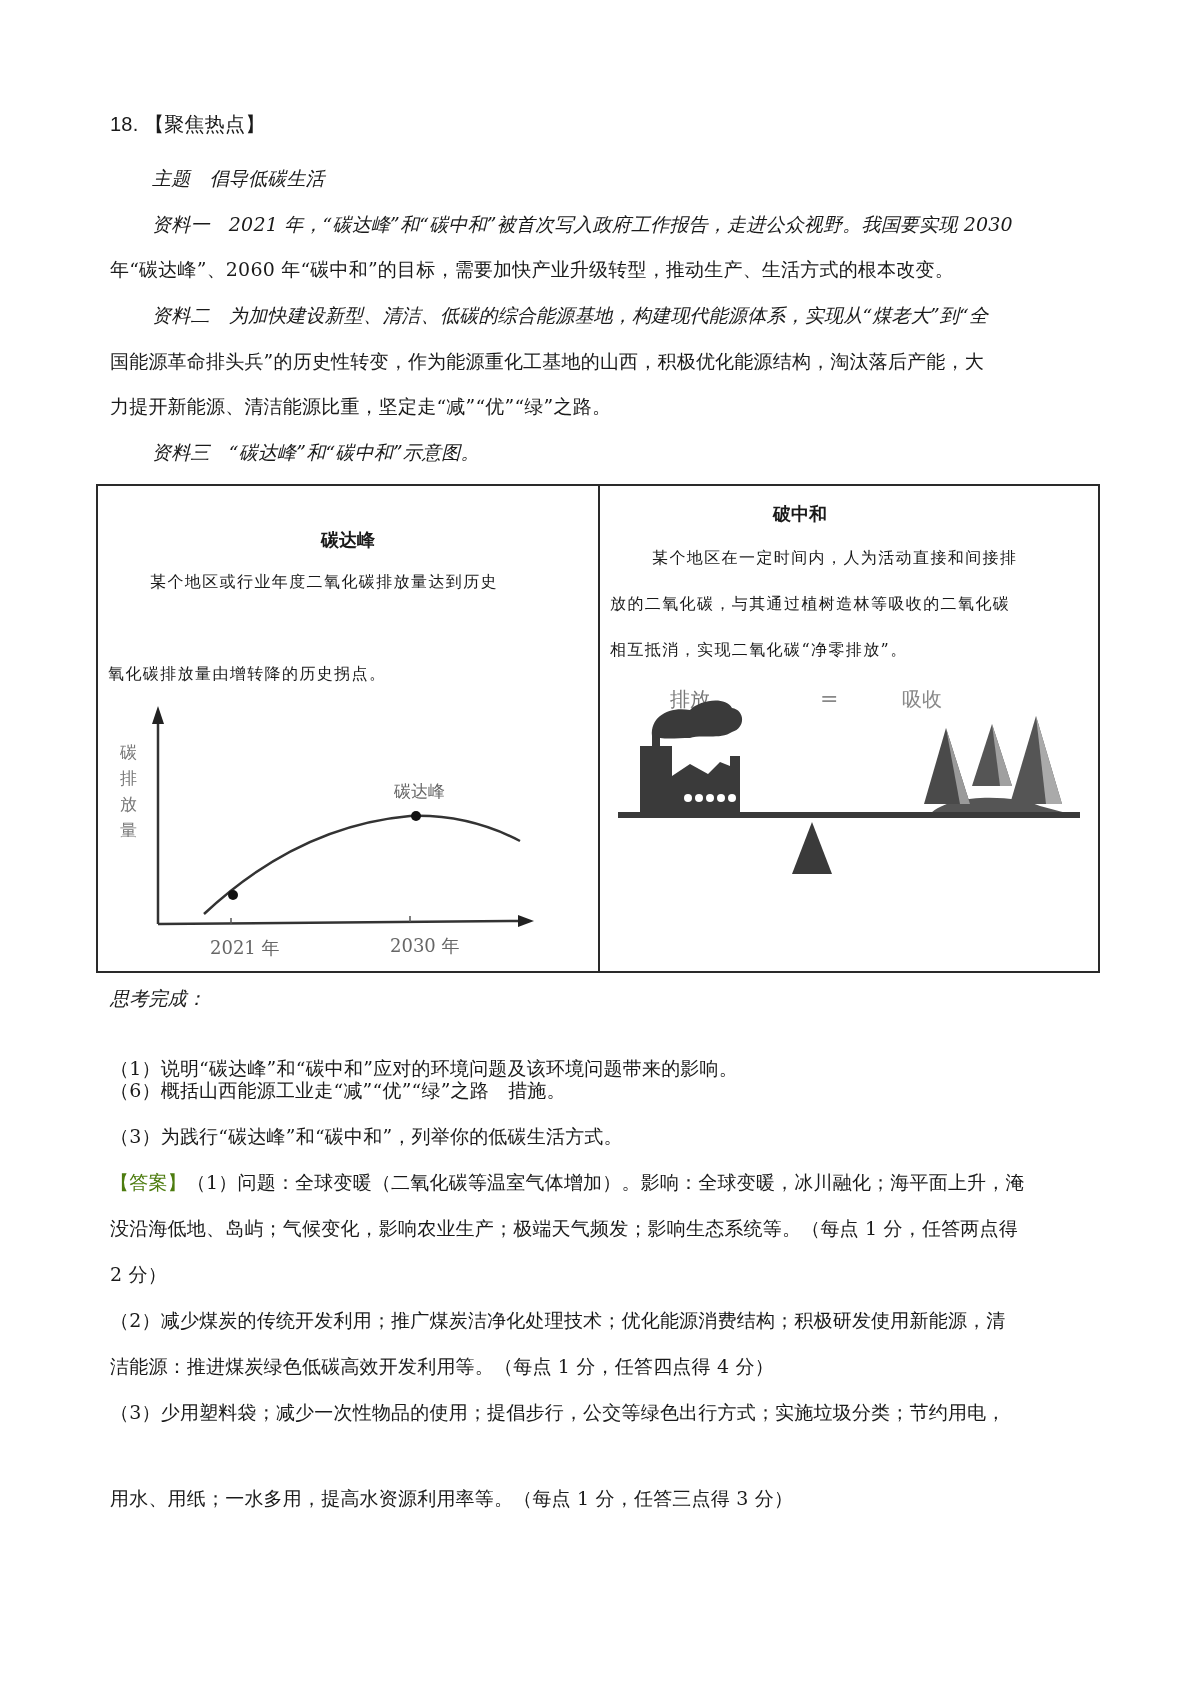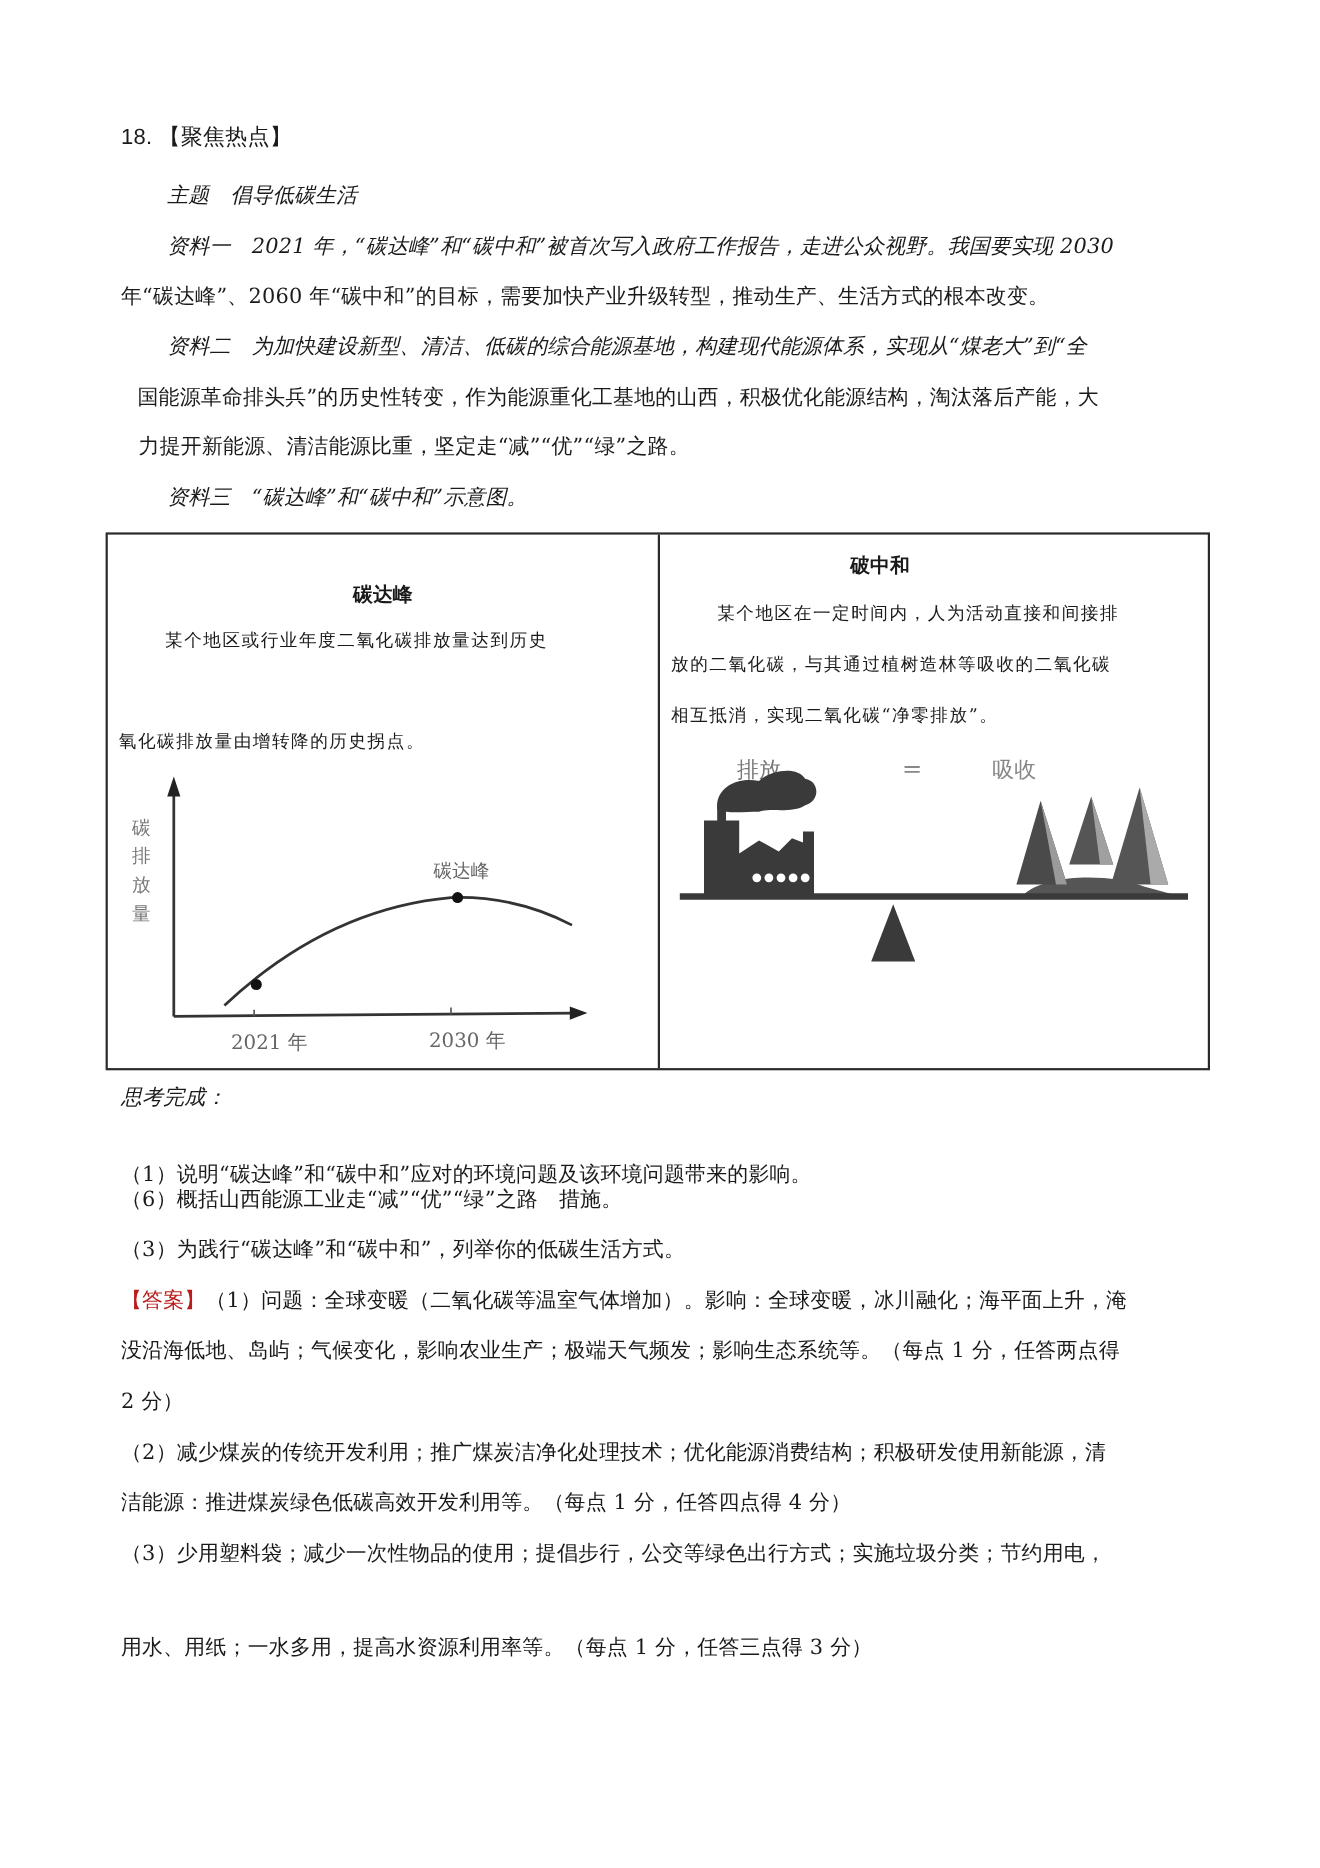--- a/index.html
+++ b/index.html
@@ -7,21 +7,21 @@
     width: 1200px; height: 1698px; position: relative; overflow: hidden;
     font-family: "DejaVu Serif", "Liberation Serif", serif;
     color: #1a1a1a;
   }
   .line {
     position: absolute; left: 110px; font-size: 19px; line-height: 24px;
     white-space: nowrap; letter-spacing: 0.2px;
   }
   .indent { left: 152px; font-style: italic; }
   .heading { font-family: "Liberation Sans", "DejaVu Sans", sans-serif; font-size: 20px; }
-  .tag-answer { color: #b91c1c; }
+  .tag-answer { color: #4d7c0f; }
 
   
   .mat-table {
     position: absolute; left: 96px; top: 484px; width: 1004px; height: 489px;
     border: 2px solid #2a2a2a; box-sizing: border-box;
   }
   .mat-divider {
     position: absolute; left: 500px; top: 0; width: 2px; height: 100%; background: #2a2a2a;
   }
   .cell { position: absolute; top: 0; height: 100%; }
@@ -41,22 +41,22 @@
   <span>18.</span>
   <span style="font-family:'DejaVu Serif',serif;">【聚焦热点】</span>
 </div>
 
 <div class="line indent" style="top:166px;">主题　倡导低碳生活</div>
 
 <div class="line indent" style="top:212px;">资料一　2021 年，“碳达峰”和“碳中和”被首次写入政府工作报告，走进公众视野。我国要实现 2030</div>
 <div class="line" style="top:257px;">年“碳达峰”、2060 年“碳中和”的目标，需要加快产业升级转型，推动生产、生活方式的根本改变。</div>
 
 <div class="line indent" style="top:303px;">资料二　为加快建设新型、清洁、低碳的综合能源基地，构建现代能源体系，实现从“煤老大”到“全</div>
-<div class="line" style="top:349px;margin-left:15px;">国能源革命排头兵”的历史性转变，作为能源重化工基地的山西，积极优化能源结构，淘汰落后产能，大</div>
-<div class="line" style="top:394px;margin-left:16px;">力提开新能源、清洁能源比重，坚定走“减”“优”“绿”之路。</div>
+<div class="line" style="top:349px;">国能源革命排头兵”的历史性转变，作为能源重化工基地的山西，积极优化能源结构，淘汰落后产能，大</div>
+<div class="line" style="top:394px;">力提开新能源、清洁能源比重，坚定走“减”“优”“绿”之路。</div>
 
 <div class="line indent" style="top:440px;">资料三　“碳达峰”和“碳中和”示意图。</div>
 
 <div class="mat-table">
   <div class="mat-divider"></div>
 
   <div class="cell cell-left">
     <div class="cell-title" style="top:42px;">碳达峰</div>
     <div class="cell-text" style="left:52px; top:84px;">某个地区或行业年度二氧化碳排放量达到历史</div>
     <div class="cell-text" style="left:10px; top:176px;">氧化碳排放量由增转降的历史拐点。</div>

